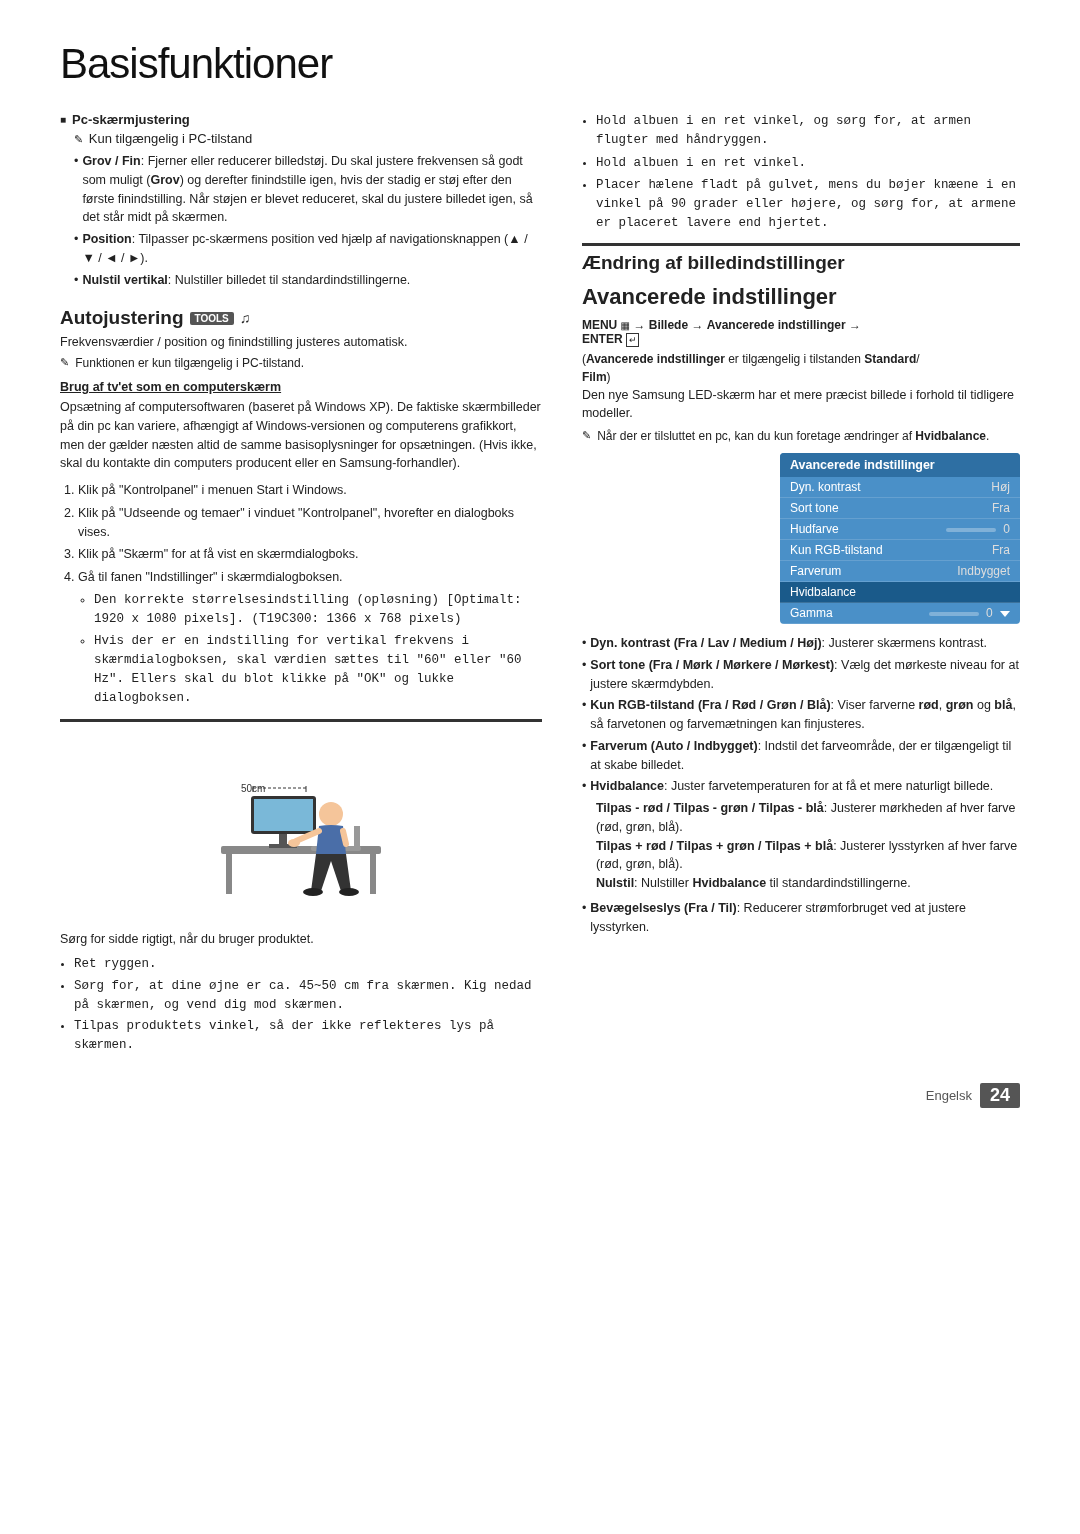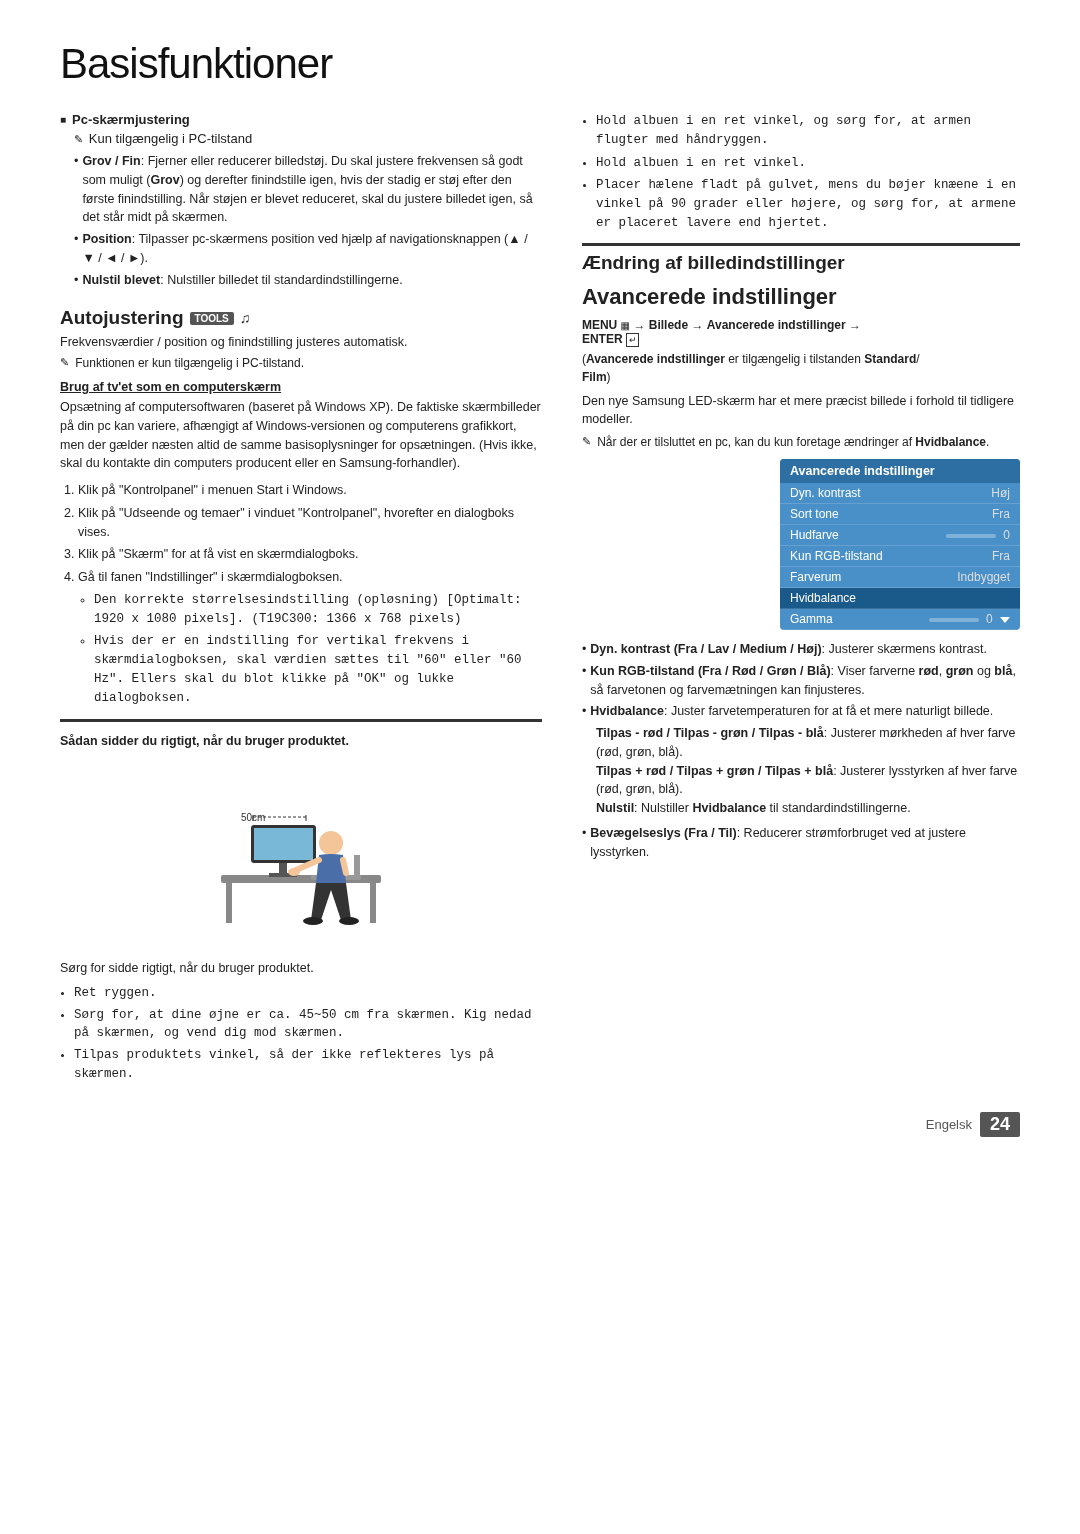--- a/index.html
+++ b/index.html
@@ -249,21 +249,21 @@
         <span>Kun tilgængelig i PC-tilstand</span>
       </div>
       <div class="subsection indent1">
         <div class="bullet-item">
           <span><span class="bold">Grov / Fin</span>: Fjerner eller reducerer billedstøj. Du skal justere frekvensen så godt som muligt (<span class="bold">Grov</span>) og derefter finindstille igen, hvis der stadig er støj efter den første finindstilling. Når støjen er blevet reduceret, skal du justere billedet igen, så det står midt på skærmen.</span>
         </div>
         <div class="bullet-item">
           <span><span class="bold">Position</span>: Tilpasser pc-skærmens position ved hjælp af navigationsknappen (▲ / ▼ / ◄ / ►).</span>
         </div>
         <div class="bullet-item">
-          <span><span class="bold">Nulstil blevet</span>: Nulstiller billedet til standardindstillingerne.</span>
+          <span><span class="bold">Nulstil vertikal</span>: Nulstiller billedet til standardindstillingerne.</span>
         </div>
       </div>
     </div>
 
     <div style="margin-top:10px;">
       <div class="autojustering-title">
         <span>Autojustering</span>
         <span class="tools-badge">TOOLS</span>
         <span style="font-size:14px;">♫</span>
       </div>
@@ -284,21 +284,20 @@
         <li>Gå til fanen "Indstillinger" i skærmdialogboksen.
           <ul style="margin-top:4px;">
             <li>Den korrekte størrelsesindstilling (opløsning) [Optimalt: 1920 x 1080 pixels]. (T19C300: 1366 x 768 pixels)</li>
             <li>Hvis der er en indstilling for vertikal frekvens i skærmdialogboksen, skal værdien sættes til "60" eller "60 Hz". Ellers skal du blot klikke på "OK" og lukke dialogboksen.</li>
           </ul>
         </li>
       </ol>
     </div>
 
     <div class="section-divider"></div>
-    <p class="sub-heading" style="text-decoration:none; font-weight:bold; font-size:12.5px; margin-bottom:8px;">Sådan sidder du rigtigt, når du bruger produktet.</p>
     <div class="figure-container">
       <svg width="220" height="180" viewBox="0 0 220 180">
 
         <rect x="30" y="110" width="160" height="8" fill="#888" rx="2"></rect>
 
         <rect x="35" y="118" width="6" height="40" fill="#888"></rect>
         <rect x="179" y="118" width="6" height="40" fill="#888"></rect>
 
         <rect x="88" y="95" width="8" height="16" fill="#555"></rect>
         <rect x="78" y="108" width="28" height="4" fill="#555"></rect>
@@ -349,21 +348,21 @@
     <div class="section-aendring">
       <div class="aendring-title">Ændring af billedindstillinger</div>
     </div>
 
     <div>
       <div class="avancerede-title">Avancerede indstillinger</div>
       <div class="menu-path">
         <span class="bold">MENU</span> <span style="font-size:10px;">▦</span> → <span class="bold">Billede</span> → <span class="bold">Avancerede indstillinger</span> →<br>
         <span class="bold">ENTER</span> <span style="font-size:9px; border:1px solid #333; padding:1px 2px;">↵</span>
       </div>
-      <p style="font-size:12px; margin-bottom:6px;">
+      <p style="font-size:12px; ">
         (<span class="bold">Avancerede indstillinger</span> er tilgængelig i tilstanden <span class="bold">Standard</span>/<br><span class="bold">Film</span>)
       </p>
       <p style="margin-bottom:6px;">Den nye Samsung LED-skærm har et mere præcist billede i forhold til tidligere modeller.</p>
       <div class="note-line" style="margin-bottom:8px;">
         <span class="note-icon">✎</span>
         <span>Når der er tilsluttet en pc, kan du kun foretage ændringer af <span class="bold">Hvidbalance</span>.</span>
       </div>
 
       <div class="avancerede-box">
         <div class="avancerede-box-title">Avancerede indstillinger</div>
@@ -403,21 +402,27 @@
             <span class="arrow-down"></span>
           </span>
         </div>
       </div>
 
       <div>
         <div class="bullet-item">
           <span><span class="bold">Dyn. kontrast (Fra / Lav / Medium / Høj)</span>: Justerer skærmens kontrast.</span>
         </div>
         <div class="bullet-item">
+          <span><span class="bold">Sort tone (Fra / Mørk / Mørkere / Mørkest)</span>: Vælg det mørkeste niveau for at justere skærmdybden.</span>
+        </div>
+        <div class="bullet-item">
           <span><span class="bold">Kun RGB-tilstand (Fra / Rød / Grøn / Blå)</span>: Viser farverne <span class="bold">rød</span>, <span class="bold">grøn</span> og <span class="bold">blå</span>, så farvetonen og farvemætningen kan finjusteres.</span>
+        </div>
+        <div class="bullet-item">
+          <span><span class="bold">Farverum (Auto / Indbygget)</span>: Indstil det farveområde, der er tilgængeligt til at skabe billedet.</span>
         </div>
         <div class="bullet-item">
           <span><span class="bold">Hvidbalance</span>: Juster farvetemperaturen for at få et mere naturligt billede.</span>
         </div>
       </div>
 
       <div style="margin-left:14px; margin-bottom:6px; font-size:12.5px; line-height:1.5;">
         <p><span class="bold">Tilpas - rød / Tilpas - grøn / Tilpas - blå</span>: Justerer mørkheden af hver farve (rød, grøn, blå).</p>
         <p><span class="bold">Tilpas + rød / Tilpas + grøn / Tilpas + blå</span>: Justerer lysstyrken af hver farve (rød, grøn, blå).</p>
         <p><span class="bold">Nulstil</span>: Nulstiller <span class="bold">Hvidbalance</span> til standardindstillingerne.</p>

